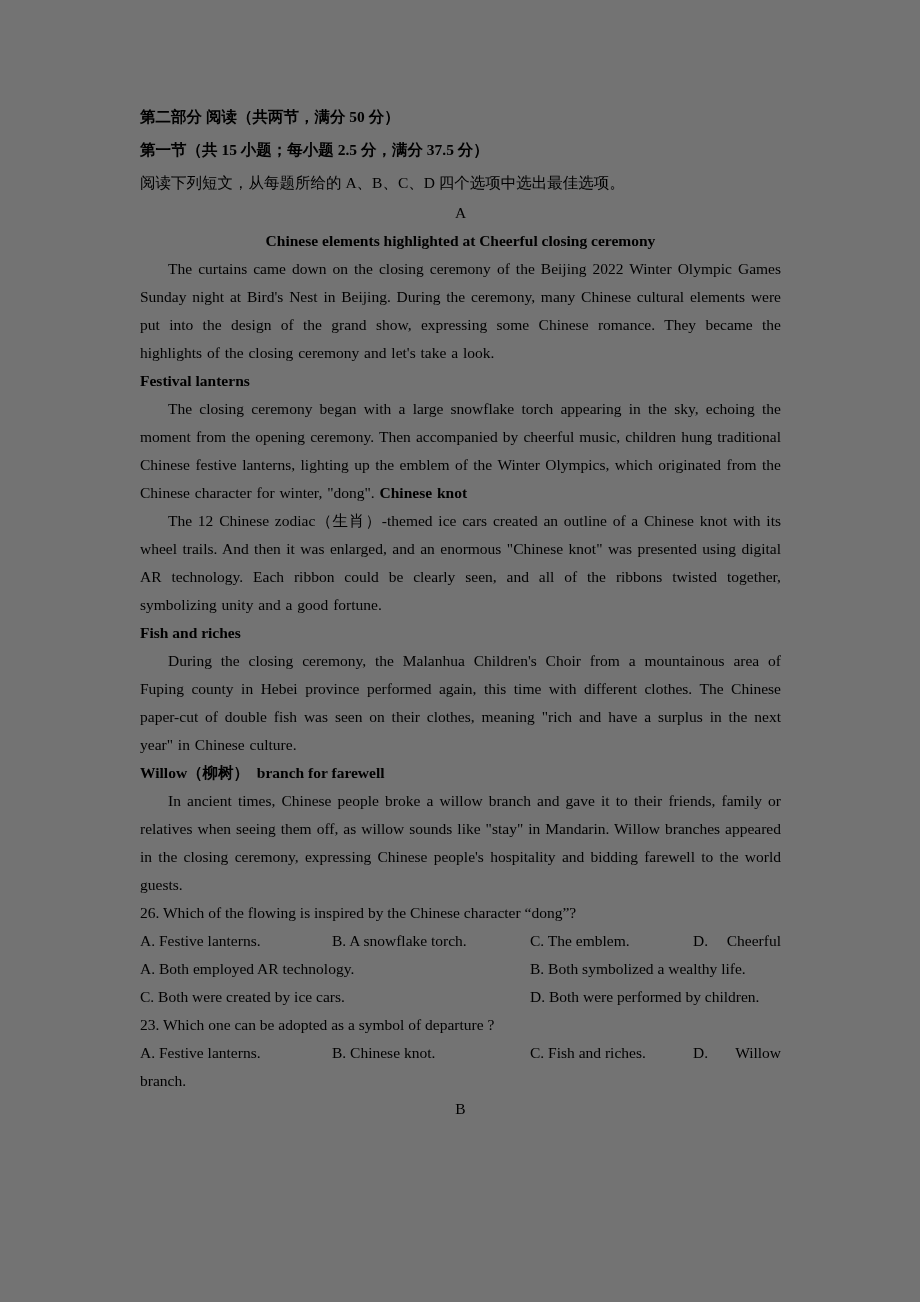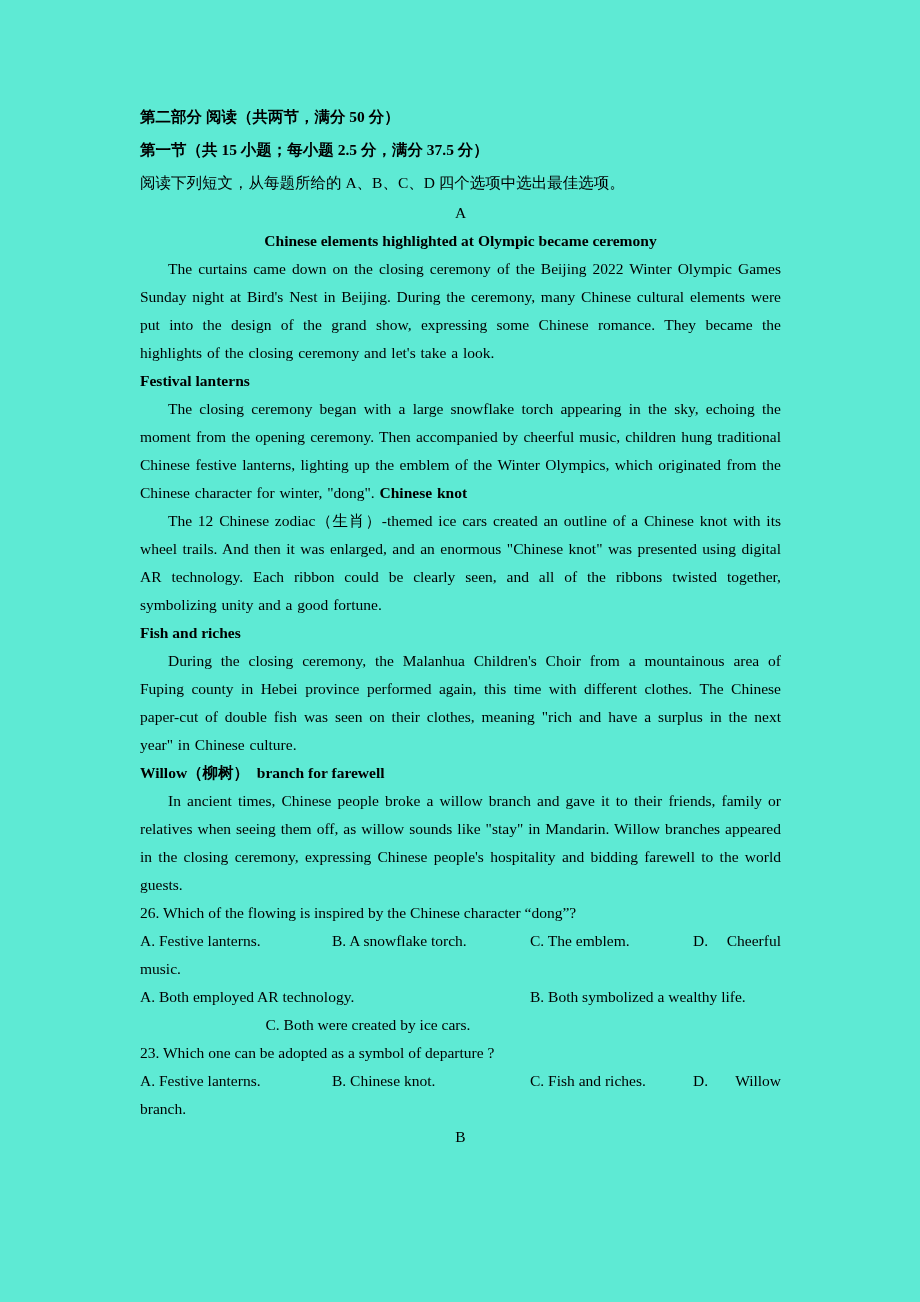--- a/index.html
+++ b/index.html
@@ -16,21 +16,21 @@
     overflow: hidden;
   }
   .page {
     position: absolute;
     top: 0;
     left: 0;
     width: 920px;
     height: 1302px;
     padding: 100px 139px 0 140px;
     box-sizing: border-box;
-    background: #5eead4;
+    background: #737373;
   }
   p { margin: 0; }
   .cn-bold {
     font-size: 15.5px;
     line-height: 33px;
     font-weight: bold;
     white-space: pre-wrap;
   }
   .cn {
     font-size: 15.5px;
@@ -78,21 +78,21 @@
 </head>
 <body>
 
 <div class="page">
 
   <p class="cn-bold">第二部分 阅读（共两节，满分 50 分）</p>
   <p class="cn-bold">第一节（共 15 小题；每小题 2.5 分，满分 37.5 分）</p>
   <p class="cn">阅读下列短文，从每题所给的 A、B、C、D 四个选项中选出最佳选项。</p>
 
   <p class="center">A</p>
-  <p class="center bold">Chinese elements highlighted at Olympic became ceremony</p>
+  <p class="center bold">Chinese elements highlighted at Cheerful closing ceremony</p>
 
   <p class="para">The curtains came down on the closing ceremony of the Beijing 2022 Winter Olympic Games Sunday night at Bird's Nest in Beijing. During the ceremony, many Chinese cultural elements were put into the design of the grand show, expressing some Chinese romance. They became the highlights of the closing ceremony and let's take a look.</p>
 
   <p class="subhead">Festival lanterns</p>
 
   <p class="para"><span>The closing ceremony began with a large snowflake torch appearing in the sky, echoing the moment from the opening ceremony. Then accompanied by cheerful music, children hung traditional Chinese festive lanterns, lighting up the emblem of the Winter Olympics, which originated from the Chinese character for winter, "dong".</span> <b>Chinese knot</b></p>
 
   <p class="para">The 12 Chinese zodiac（生肖）-themed ice cars created an outline of a Chinese knot with its wheel trails. And then it was enlarged, and an enormous "Chinese knot" was presented using digital AR technology. Each ribbon could be clearly seen, and all of the ribbons twisted together, symbolizing unity and a good fortune.</p>
 
   <p class="subhead">Fish and riches</p>
@@ -106,28 +106,28 @@
   <p class="q">26. Which of the flowing is inspired by the Chinese character “dong”?</p>
   <div class="opt-row cols4">
     <span class="c1">A. Festive lanterns.</span>
     <span class="c2">B. A snowflake torch.</span>
     <span class="c3">C. The emblem.</span>
     <span class="c4">
       <span>D.</span>
       <span>Cheerful</span>
     </span>
   </div>
-  <p class="q">music.</p>
 
   <div class="opt-row cols2">
     <span class="c1">A. Both employed AR technology.</span>
     <span class="c2">B. Both symbolized a wealthy life.</span>
   </div>
   <div class="opt-row cols2">
     <span class="c1">C. Both were created by ice cars.</span>
+    <span class="c2">D. Both were performed by children.</span>
   </div>
 
   <p class="q">23. Which one can be adopted as a symbol of departure ?</p>
   <div class="opt-row cols4">
     <span class="c1">A. Festive lanterns.</span>
     <span class="c2">B. Chinese knot.</span>
     <span class="c3">C. Fish and riches.</span>
     <span class="c4">
       <span>D.</span>
       <span>Willow</span>

